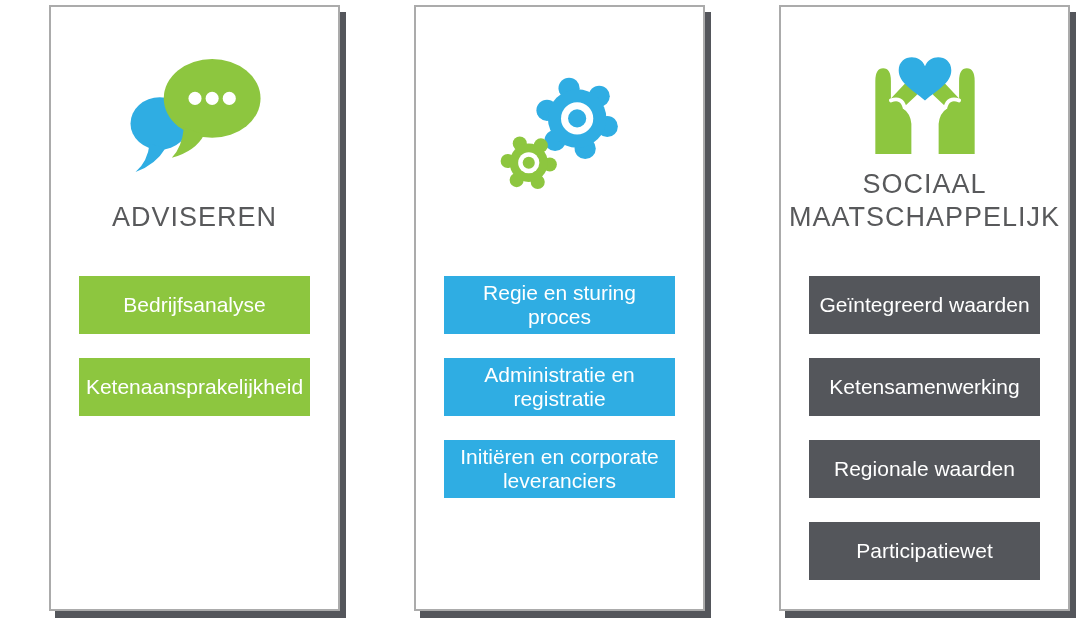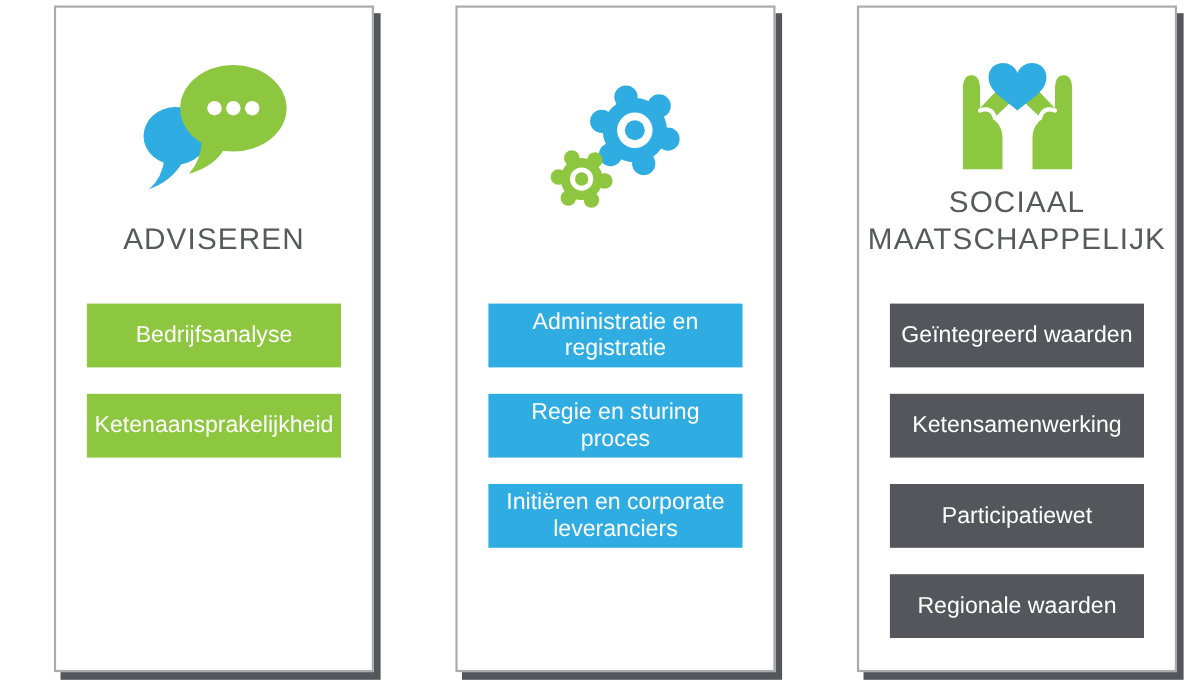--- a/index.html
+++ b/index.html
@@ -133,23 +133,23 @@
             <circle class="fill-green" cx="-8.9" cy="-19.0" r="7"></circle>
             <circle class="fill-green" cx="12.0" cy="-17.2" r="7"></circle>
             <circle class="fill-green" cx="0" cy="0" r="19"></circle>
             <circle fill="#ffffff" cx="0" cy="0" r="10.5"></circle>
             <circle class="fill-green" cx="0" cy="0" r="6"></circle>
           </g>
         </svg>
       </div>
     </div>
     <div class="btn-list">
+      <div class="btn">Regie en sturing proces</div>
       <div class="btn">Administratie en
 registratie</div>
-      <div class="btn">Regie en sturing proces</div>
       <div class="btn">Initiëren en corporate
 leveranciers</div>
     </div>
   </section>
 
   <section class="card" style="--accent: #54565b;">
     <div class="card-header">
       <div class="icon-wrap">
         <svg width="150" height="112" viewBox="0 0 150 115" aria-hidden="true">
           <g>
@@ -162,18 +162,18 @@
           </g>
           <path class="fill-blue" d="M75,60 C62,49 48,42 48,29 C48,13 70,11 75,25 C80,11 102,13 102,29 C102,42 88,49 75,60 Z"></path>
         </svg>
       </div>
       <h2 class="card-title">SOCIAAL
 MAATSCHAPPELIJK</h2>
     </div>
     <div class="btn-list">
       <div class="btn">Geïntegreerd waarden</div>
       <div class="btn">Ketensamenwerking</div>
+      <div class="btn">Regionale waarden</div>
       <div class="btn">Participatiewet</div>
-      <div class="btn">Regionale waarden</div>
     </div>
   </section>
 
 </div>
 
 </body></html>

